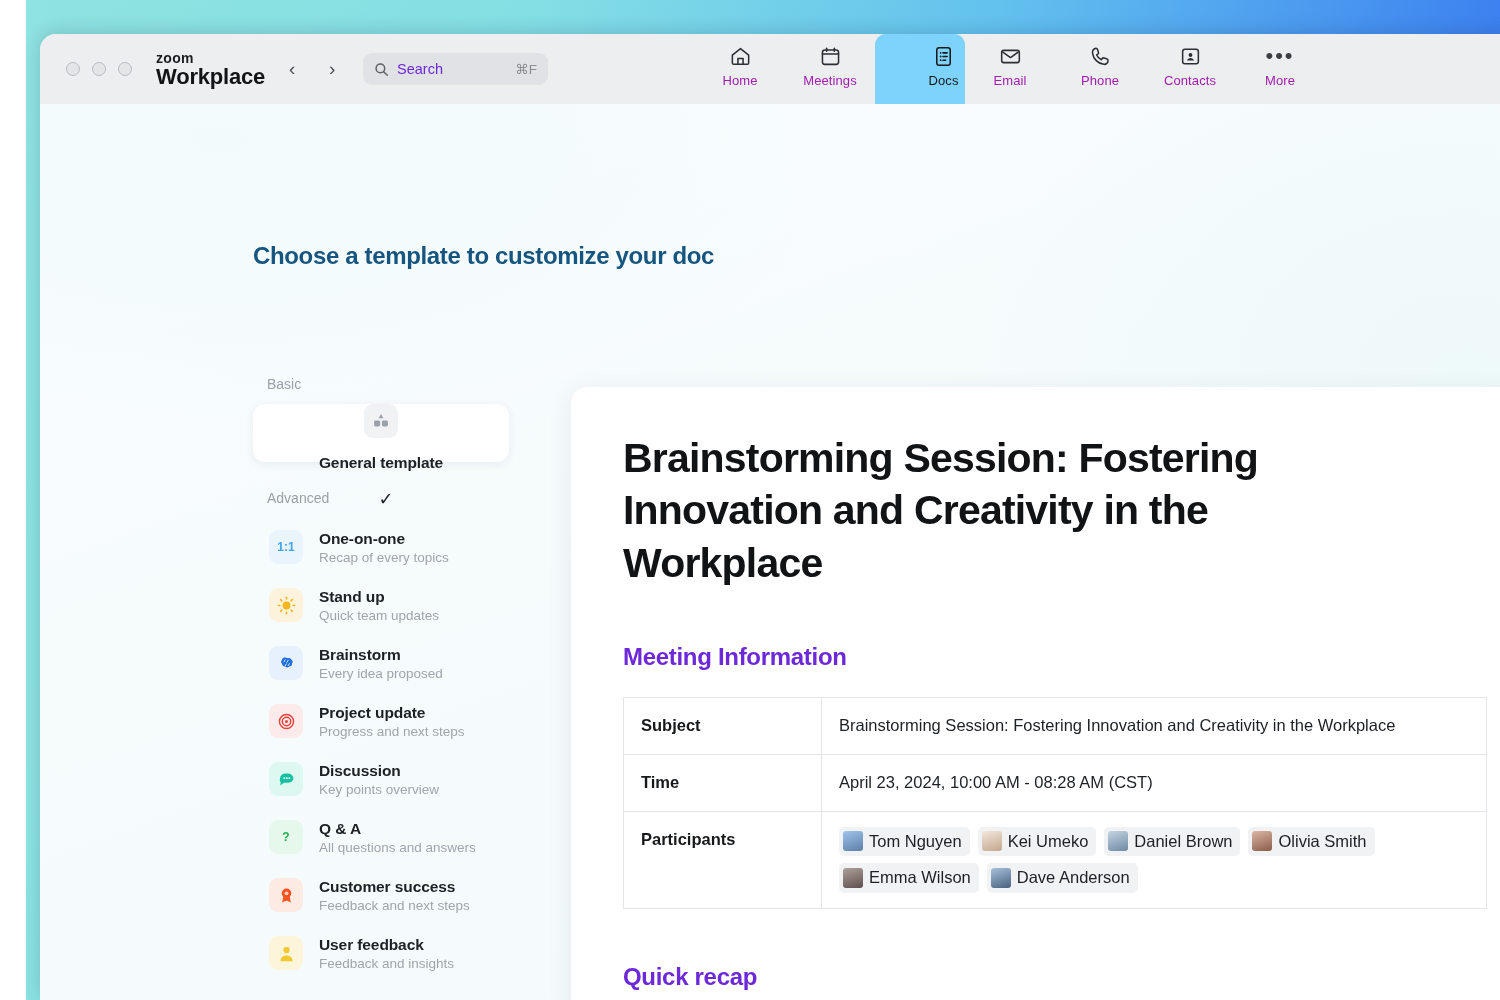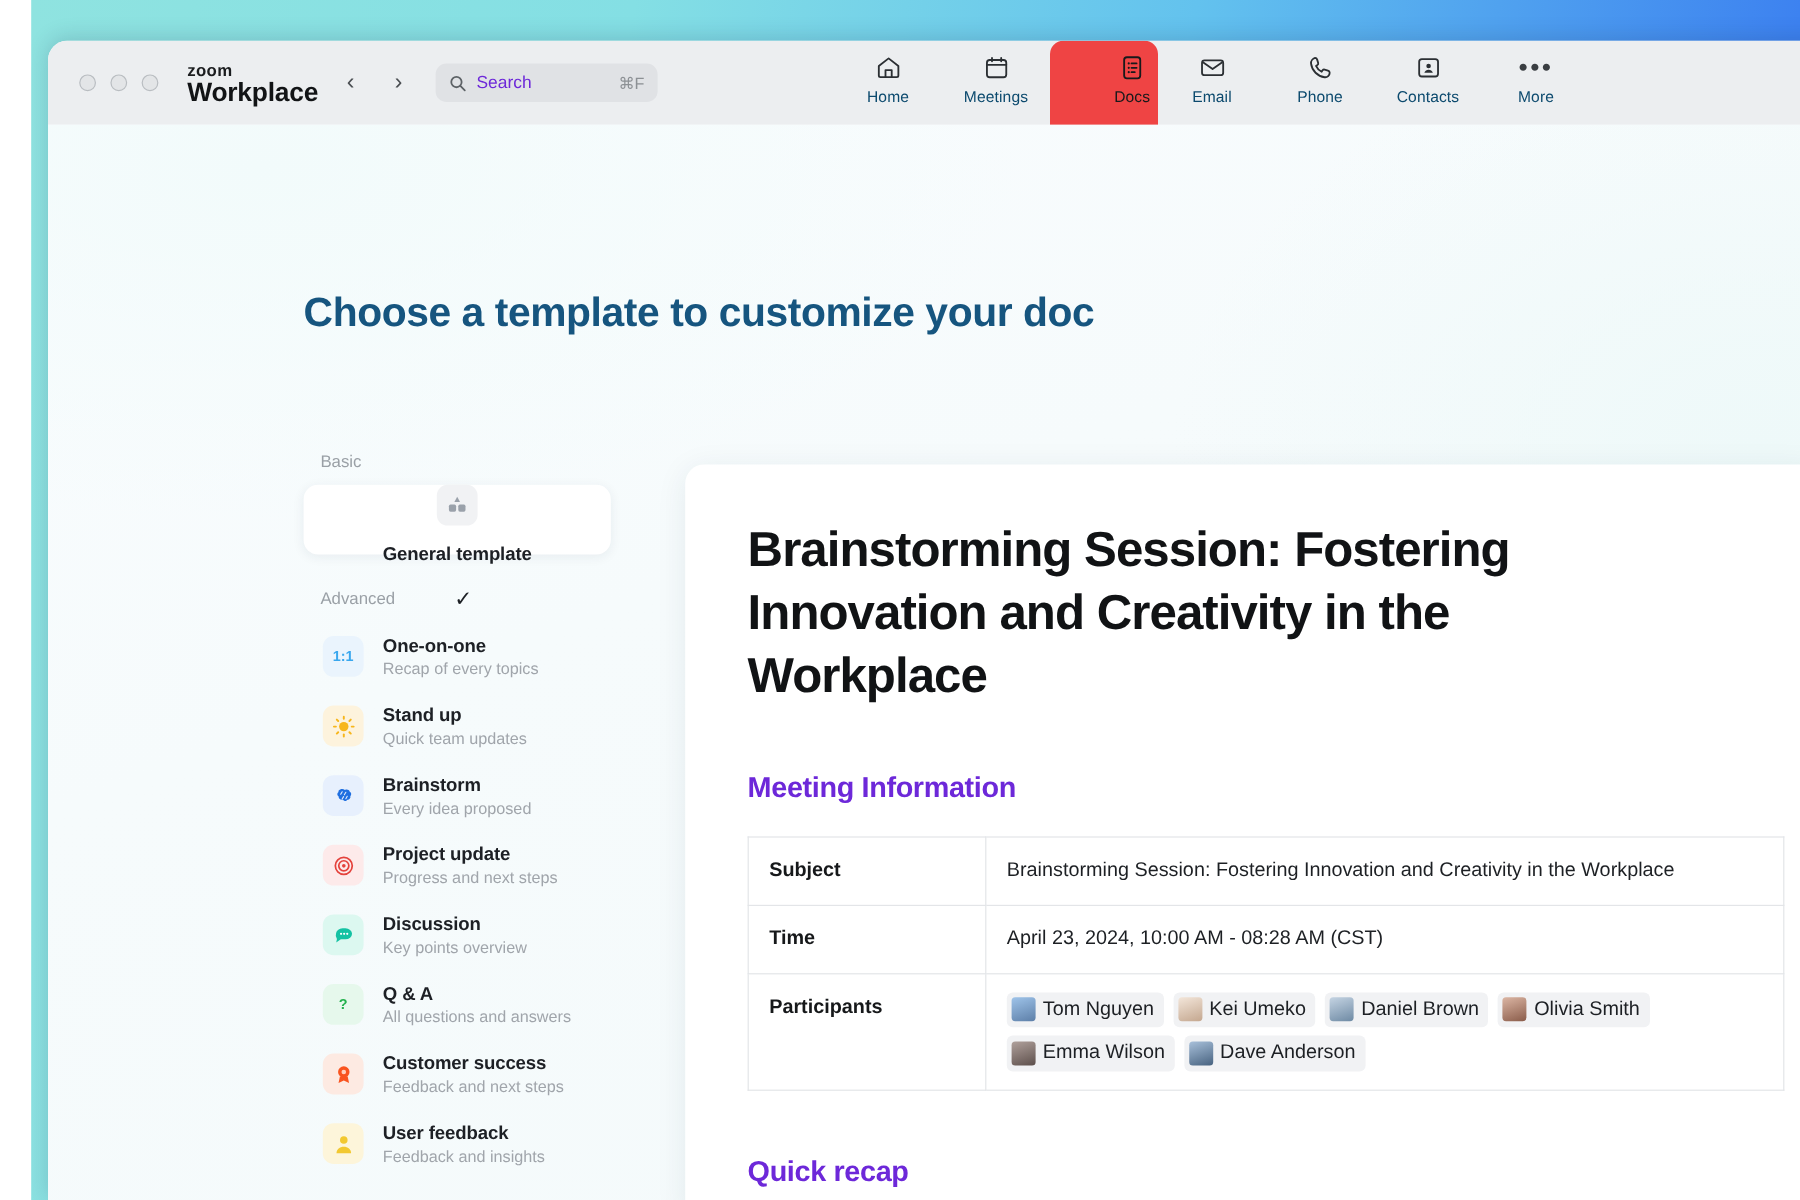--- a/index.html
+++ b/index.html
@@ -118,41 +118,41 @@
     padding-top: 10px;
     display: flex;
     flex-direction: column;
     align-items: center;
     justify-content: flex-start;
     gap: 5px;
     cursor: pointer;
     color: #2b2f33;
     border-radius: 11px 11px 0 0;
   }
-  .tab.active { background: #ef4444; padding-left: 47px; }
+  .tab.active { background: #7dd3fc; padding-left: 47px; }
   .tab .ticon { height: 24px; display: flex; align-items: center; }
-  .tab .tlabel { font-size: 13px; color: #0c4a6e; letter-spacing: .1px; }
+  .tab .tlabel { font-size: 13px; color: #a21caf; letter-spacing: .1px; }
   .tab.active .tlabel { color: #17191b; }
   .tab.more .ticon { font-size: 22px; line-height: 10px; letter-spacing: 2px; color: #3a3e42; }
 
   
   #page {
     position: relative;
     height: 896px;
     background:
       radial-gradient(900px 420px at 12% 4%, #f2fbfb 0%, rgba(242,251,251,0) 70%),
       radial-gradient(700px 500px at 96% 30%, #eef9f9 0%, rgba(238,249,249,0) 70%),
       linear-gradient(160deg, #f9fcfe 0%, #f6fbfc 40%, #f4fafb 100%);
   }
 
   #page-title {
     position: absolute;
     left: 213px;
     top: 138px;
-    font-size: 34px;
+    font-size: 24px;
     font-weight: 700;
     letter-spacing: -.35px;
     color: #16557f;
   }
 
   
   #sidebar {
     position: absolute;
     left: 213px;
     top: 272px;

